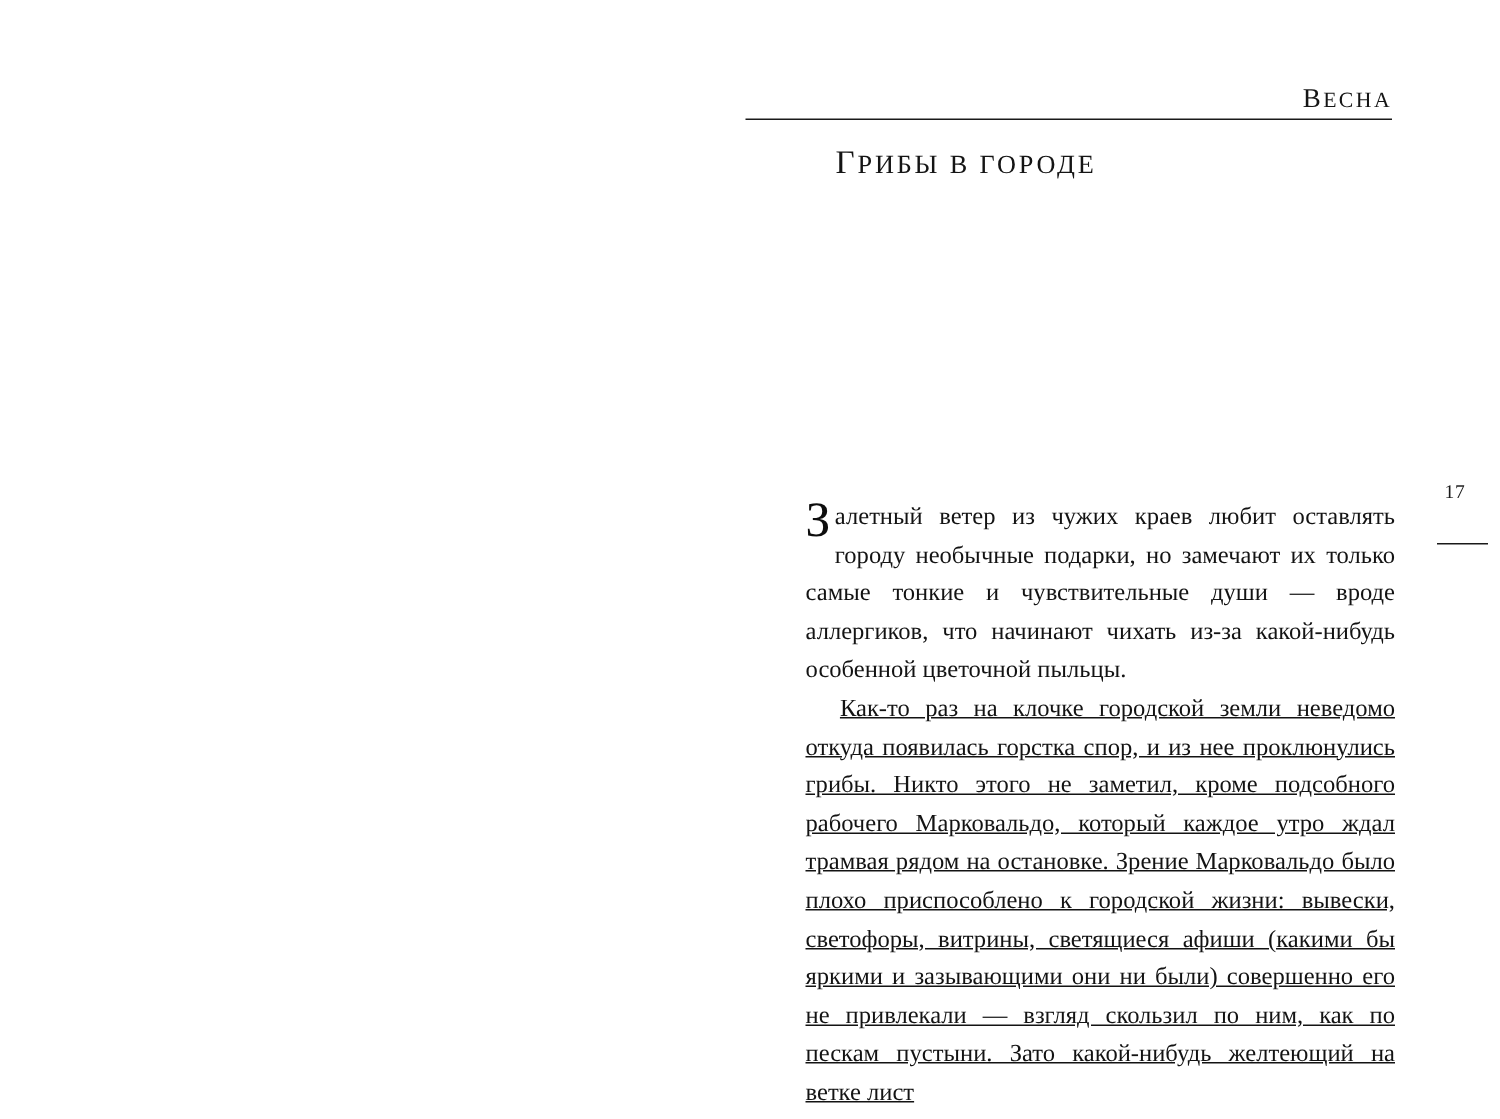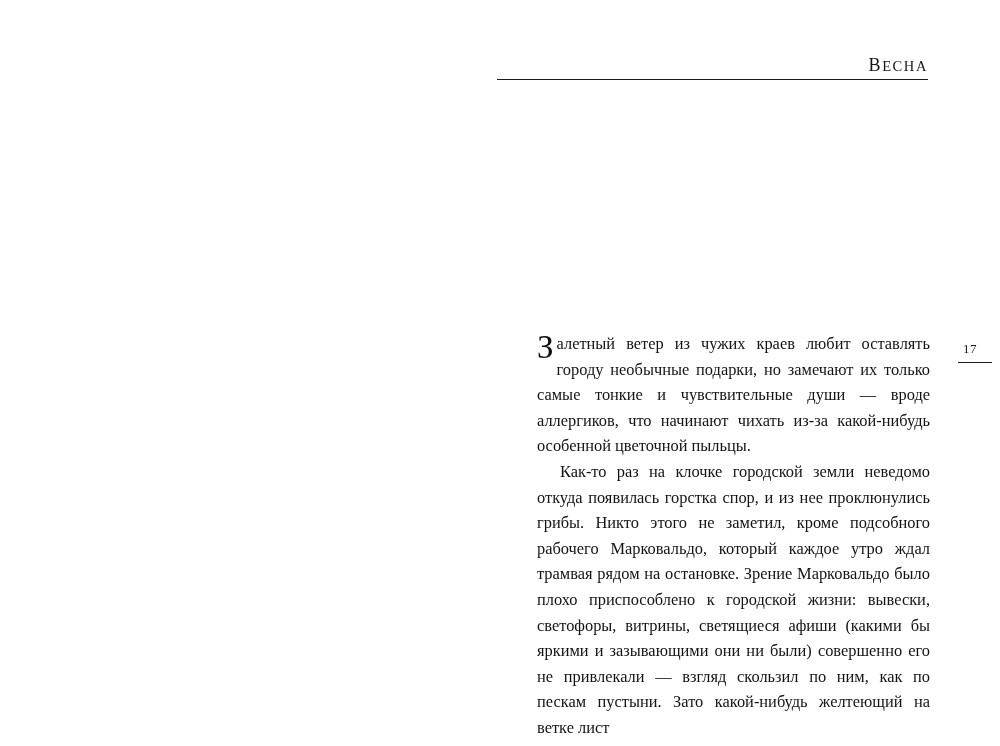--- a/index.html
+++ b/index.html
@@ -62,21 +62,21 @@
     white-space: nowrap;
   }
   .chapter-title .initial {
     font-size: 22px;
   }
 
   
   .folio {
     position: absolute;
     left: 963px;
-    top: 341px;
+    top: 320px;
     font-family: "Liberation Serif", serif;
     font-size: 13px;
     color: #1a1a1a;
     letter-spacing: 0.5px;
   }
   .folio-rule {
     position: absolute;
     left: 958px;
     top: 362px;
     width: 34px;
@@ -95,20 +95,21 @@
     line-height: 25.6px;
     color: #131313;
     text-align: justify;
     text-justify: inter-word;
   }
   .textblock p {
     margin: 0;
   }
   .textblock p + p {
     text-indent: 1.4em;
+    text-decoration: underline;
   }
   .drop-cap {
     float: left;
     font-family: "Liberation Serif", serif;
     font-size: 33px;
     line-height: 28px;
     padding: 2px 3px 0 0;
     color: #0d0d0d;
   }
 </style>
@@ -116,20 +117,23 @@
 <body>
 
 <div class="page">
 
   <div class="running-head">
     <span class="initial">В</span><span>ЕСНА</span>
   </div>
 
   <div class="head-rule"></div>
 
+  <div class="chapter-title">
+    <span class="initial">Г</span><span>РИБЫ В ГОРОДЕ</span>
+  </div>
 
   <div class="folio">17</div>
   <div class="folio-rule"></div>
 
   <div class="textblock">
     <p>
       <span class="drop-cap">З</span><span>алетный ветер из чужих краев любит оставлять городу необычные подарки, но замечают их только самые тонкие и чувствительные души — вроде аллергиков, что начинают чихать из-за какой-нибудь особенной цветочной пыльцы.</span>
     </p>
     <p>Как-то раз на клочке городской земли неведомо откуда появилась горстка спор, и из нее проклюнулись грибы. Никто этого не заметил, кроме подсобного рабочего Марковальдо, который каждое утро ждал трамвая рядом на остановке. Зрение Марковальдо было плохо приспособлено к городской жизни: вывески, светофоры, витрины, светящиеся афиши (какими бы яркими и зазывающими они ни были) совершенно его не привлекали — взгляд скользил по ним, как по пескам пустыни. Зато какой-нибудь желтеющий на ветке лист</p>
   </div>

